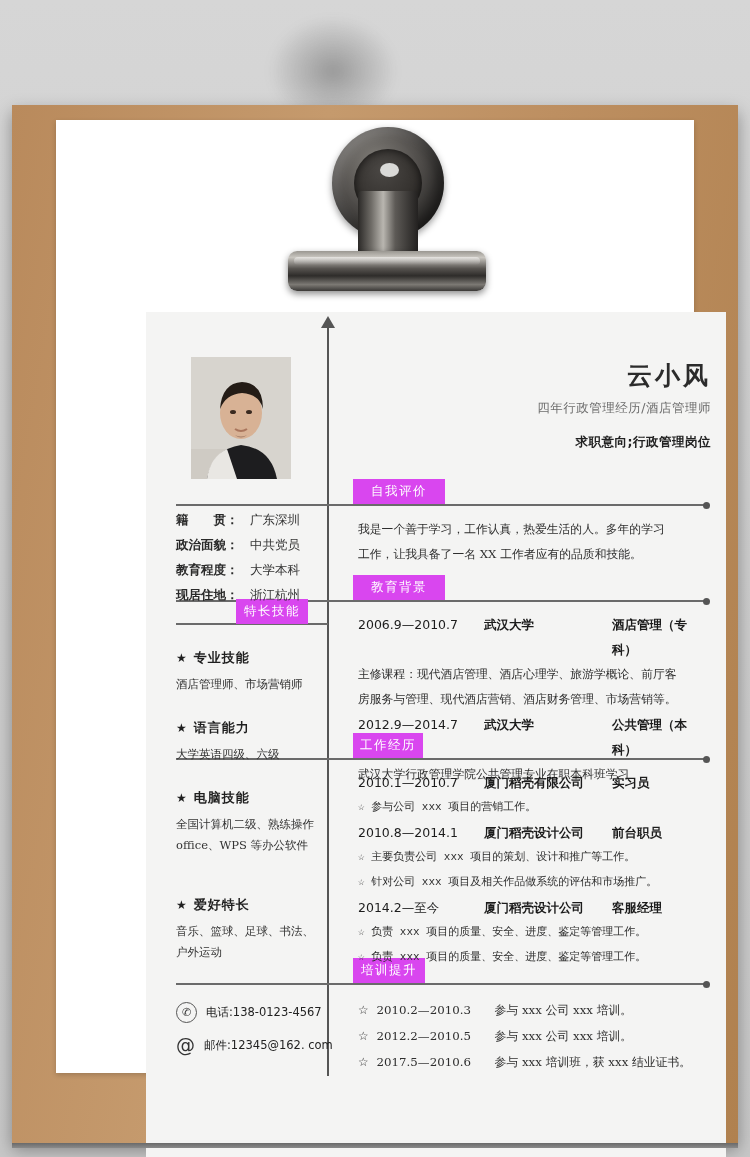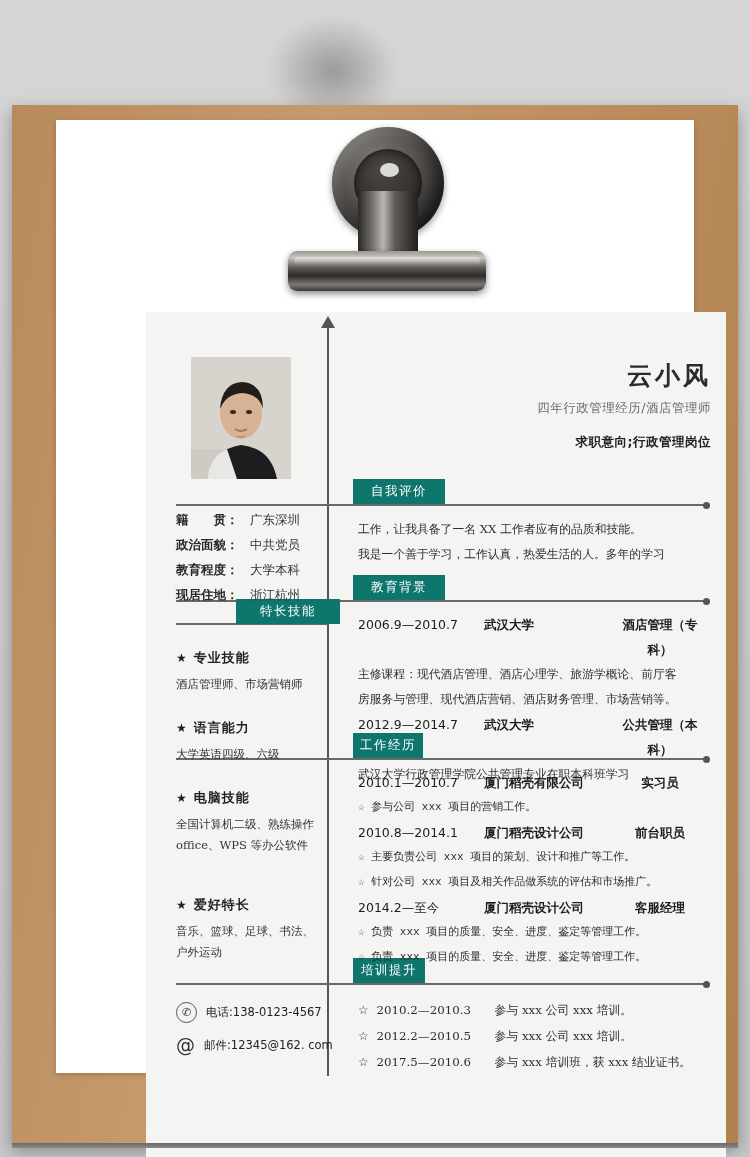--- a/index.html
+++ b/index.html
@@ -62,21 +62,21 @@
 
   
   .header{position:absolute;left:205px;top:48px;width:360px;text-align:right;}
   .name{font-size:25px;font-weight:700;color:#2b2b2b;letter-spacing:3px;line-height:1.25;}
   .subtitle{font-size:12.5px;color:#6e6e6e;margin-top:9px;letter-spacing:.5px;}
   .objective{font-size:12.5px;color:#222;font-weight:700;margin-top:17px;letter-spacing:.5px;}
 
   
   .rule{position:absolute;height:2px;background:#6a6a6a;}
   .dot{position:absolute;width:7px;height:7px;border-radius:50%;background:#555;}
-  .tag{position:absolute;height:25px;background:#0f766e;color:#fff;font-size:12.5px;
+  .tag{position:absolute;height:25px;background:#d946ef;color:#fff;font-size:12.5px;
     display:flex;align-items:center;justify-content:center;letter-spacing:1.5px;}
 
   
   .info{position:absolute;left:30px;top:195px;width:150px;}
   .info-row{display:flex;font-size:12.5px;color:#2a2a2a;line-height:25px;white-space:nowrap;}
   .info-label{font-weight:700;width:74px;}
   .info-val{color:#333;}
 
   .skill-block{position:absolute;left:30px;width:175px;}
   .skill-title{font-size:13px;font-weight:700;color:#1f1f1f;letter-spacing:1px;}
@@ -90,21 +90,21 @@
     display:flex;align-items:center;justify-content:center;font-size:11px;margin-right:9px;flex:none;}
   .c-ico.at{border:none;font-size:19px;width:19px;line-height:1;}
 
   
   .rc{position:absolute;left:212px;width:350px;}
   .body-text{font-size:11.8px;color:#2e2e2e;line-height:25px;
     font-family:"DejaVu Serif","Liberation Serif",serif;}
   .ent-head{display:flex;font-size:12.5px;color:#1c1c1c;font-weight:700;line-height:25px;}
   .eh-date{width:126px;font-weight:400;}
   .eh-org{width:128px;}
-  .eh-role{flex:1;text-align:center;}
+  .eh-role{flex:1;text-align:left;}
   .bullet{font-size:11px;color:#2e2e2e;line-height:25px;
     font-family:Liberation Mono, monospace;}
   .tr-row{display:flex;font-size:11.8px;color:#2e2e2e;line-height:26px;
     font-family:"DejaVu Serif","Liberation Serif",serif;}
   .tr-date{width:118px;}
 </style>
 </head>
 <body>
 
 <div class="scene">
@@ -141,21 +141,21 @@
 
         <div class="rule" style="left:30px;top:192px;width:530px;"></div>
         <div class="dot" style="left:557px;top:189.5px;"></div>
         <div class="tag" style="left:207px;top:167px;width:92px;">自我评价</div>
 
         <div class="rule" style="left:30px;top:288px;width:530px;"></div>
         <div class="dot" style="left:557px;top:285.5px;"></div>
         <div class="tag" style="left:207px;top:263px;width:92px;">教育背景</div>
 
         <div class="rule" style="left:30px;top:311px;width:152px;"></div>
-        <div class="tag" style="left:90px;top:287px;width:104px;">特长技能</div>
+        <div class="tag" style="left:90px;top:287px;width:72px;">特长技能</div>
 
         <div class="rule" style="left:30px;top:446px;width:530px;"></div>
         <div class="dot" style="left:557px;top:443.5px;"></div>
         <div class="tag" style="left:207px;top:421px;width:70px;">工作经历</div>
 
         <div class="rule" style="left:30px;top:671px;width:530px;"></div>
         <div class="dot" style="left:557px;top:668.5px;"></div>
         <div class="tag" style="left:207px;top:646px;width:72px;">培训提升</div>
 
         <div class="info">
@@ -212,22 +212,22 @@
             <span class="c-ico">✆</span>
             <span>电话:138-0123-4567</span>
           </div>
           <div class="c-row">
             <span class="c-ico at">@</span>
             <span>邮件:12345@162. com</span>
           </div>
         </div>
 
         <div class="rc" style="top:205px;">
+          <div class="body-text">我是一个善于学习，工作认真，热爱生活的人。多年的学习</div>
           <div class="body-text">工作，让我具备了一名 XX 工作者应有的品质和技能。</div>
-          <div class="body-text">我是一个善于学习，工作认真，热爱生活的人。多年的学习</div>
         </div>
 
         <div class="rc" style="top:300px;">
           <div class="ent-head">
             <span class="eh-date">2006.9—2010.7</span>
             <span class="eh-org">武汉大学</span>
             <span class="eh-role">酒店管理（专科）</span>
           </div>
           <div class="body-text">主修课程：现代酒店管理、酒店心理学、旅游学概论、前厅客</div>
           <div class="body-text">房服务与管理、现代酒店营销、酒店财务管理、市场营销等。</div>

